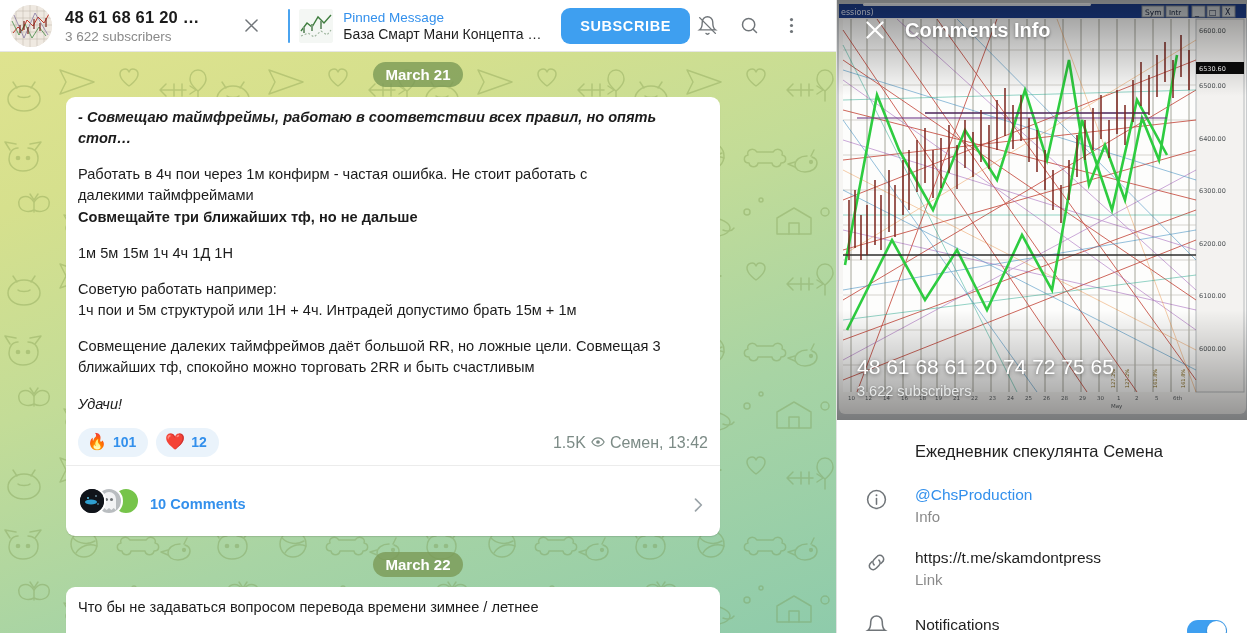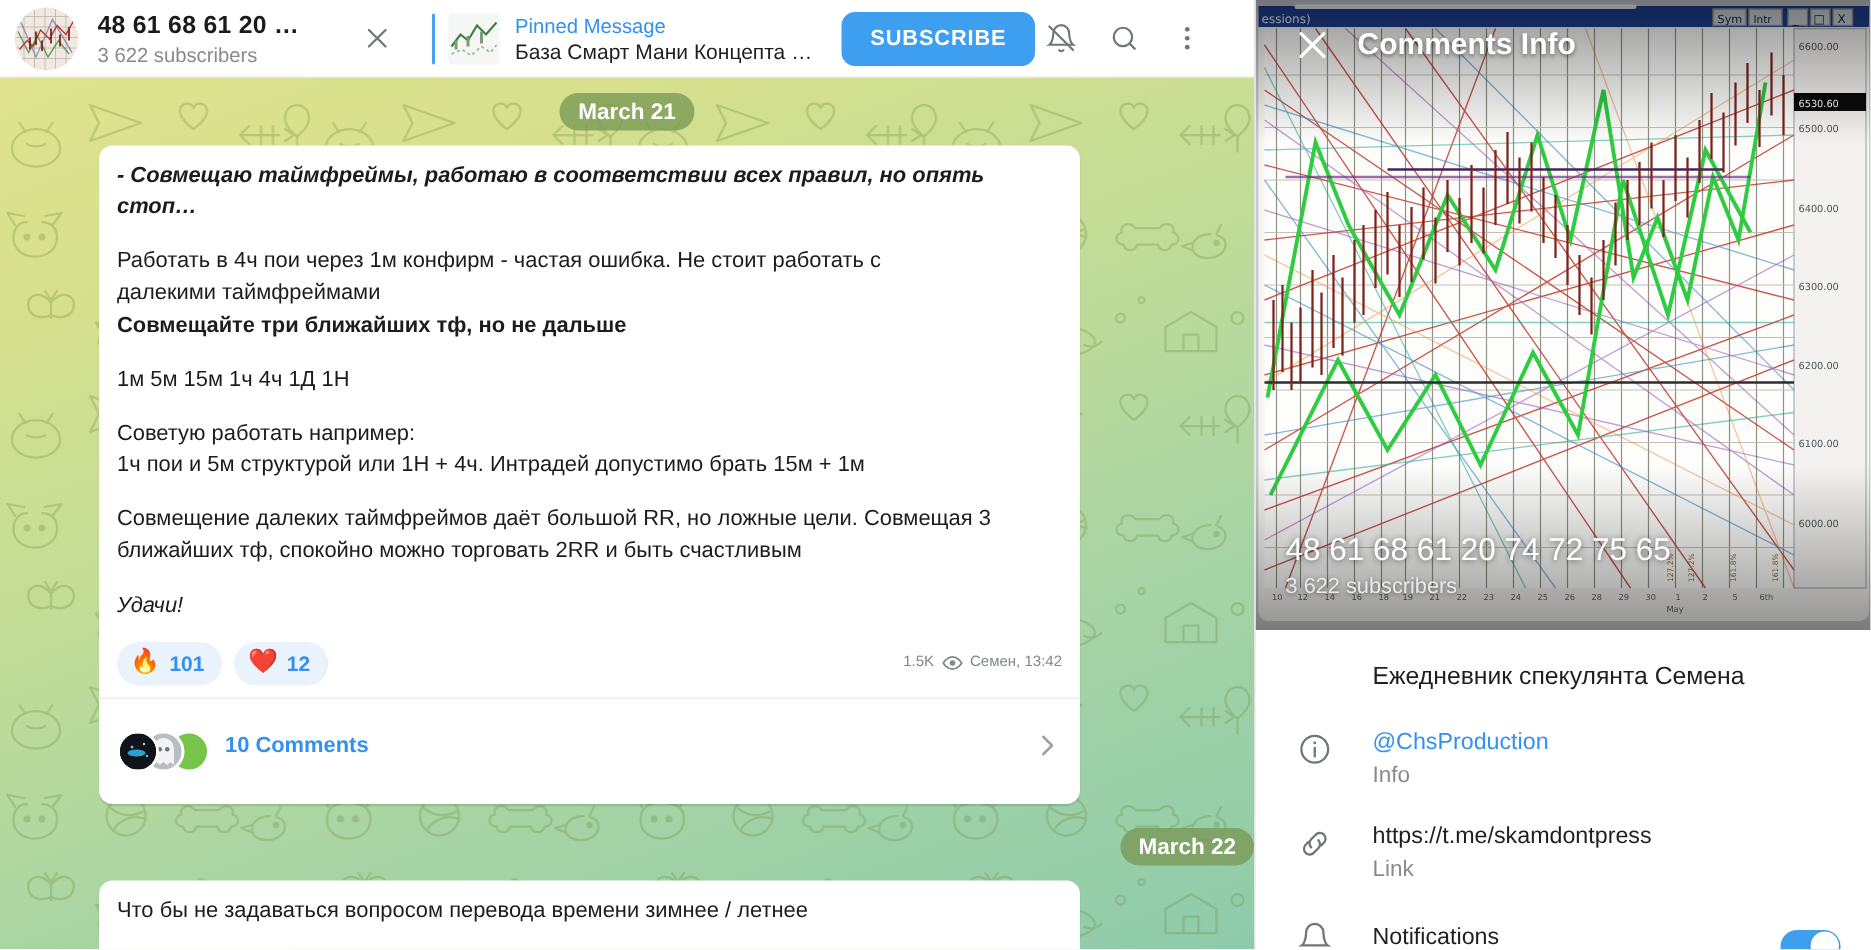--- a/index.html
+++ b/index.html
@@ -96,27 +96,27 @@
   .reactions-row { display: flex; align-items: center; gap: 8px; margin-top: 11px; padding-bottom: 8px; position: relative; }
   .reaction-pill {
     display: inline-flex; align-items: center; gap: 6px;
     background: #eaf3fb; border-radius: 15px; height: 29px; padding: 0 12px 0 9px;
     cursor: pointer;
   }
   .reaction-emoji { font-size: 16px; line-height: 1; }
   .reaction-count { font-size: 14px; color: #3390ec; font-weight: bold; }
   .msg-meta {
     margin-left: auto; display: flex; gap: 5px;
-    font-size: 10px; color: #7c8b86;
+    font-size: 16px; color: #7c8b86;
   }
   .views-count { font-weight: normal; }
   .eye-icon { display: inline-flex; align-items: center; }
 
   .comments-row {
-    display: flex; align-items: flex-start;
+    display: flex; align-items: flex-end;
     border-top: 1px solid #ececec;
     margin: 0 -12px; padding: 21px 12px; cursor: pointer;
   }
   .avatars { display: flex; align-items: center; position: relative; width: 58px; height: 28px; }
   .av { width: 28px; height: 28px; border-radius: 50%; position: absolute; border: 2px solid #fff; overflow: hidden; }
   .av1 { left: 0; background: radial-gradient(circle at 40% 35%, #2a3340 0%, #0c0f14 70%); z-index: 3; }
   .av2 { left: 17px; background: #b9bdc0; z-index: 2; }
   .av3 { left: 34px; background: #76c44a; z-index: 1; }
   .comments-label { margin-left: 14px; color: #3390ec; font-size: 14.6px; font-weight: bold; }
   .chev { margin-left: auto; color: #9aa3a8; display: flex; align-items: center; }
@@ -377,21 +377,21 @@
           </div>
           <div class="comments-label">10 Comments</div>
           <div class="chev">
             <svg width="20" height="20" viewBox="0 0 24 24" fill="none" stroke="currentColor" stroke-width="2" stroke-linecap="round" stroke-linejoin="round">
               <path d="M9 5l7 7-7 7"></path>
             </svg>
           </div>
         </div>
       </div>
 
-      <div class="date-chip-row" style="margin-top:16px;justify-content:flex-end;">
+      <div class="date-chip-row" style="margin-top:16px;">
         <div class="date-chip">March 22</div>
       </div>
 
       <div class="msg-bubble" style="padding-bottom:12px;">
         <div class="msg-body">
           <div class="msg-line">Что бы не задаваться вопросом перевода времени зимнее / летнее</div>
           <div class="gap"></div>
           <div class="msg-line">будет перекидывать время с летнего на зимнее)</div>
         </div>
       </div>

